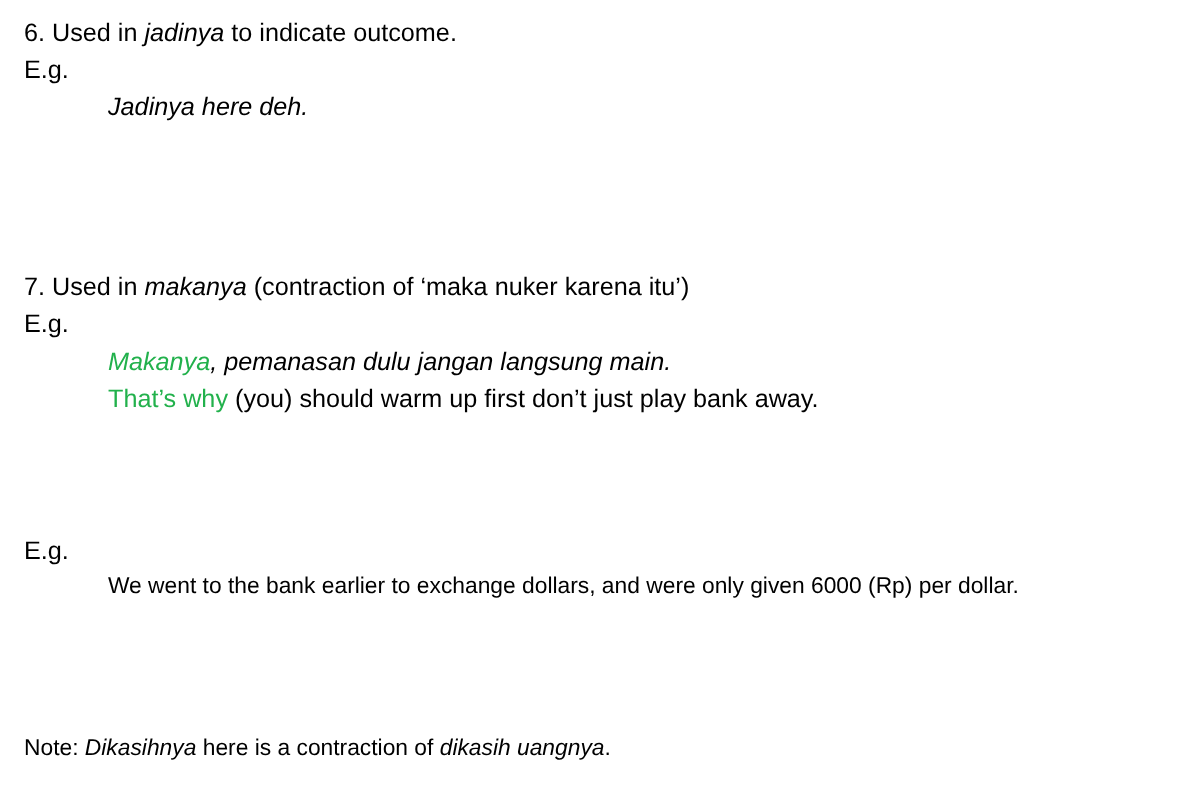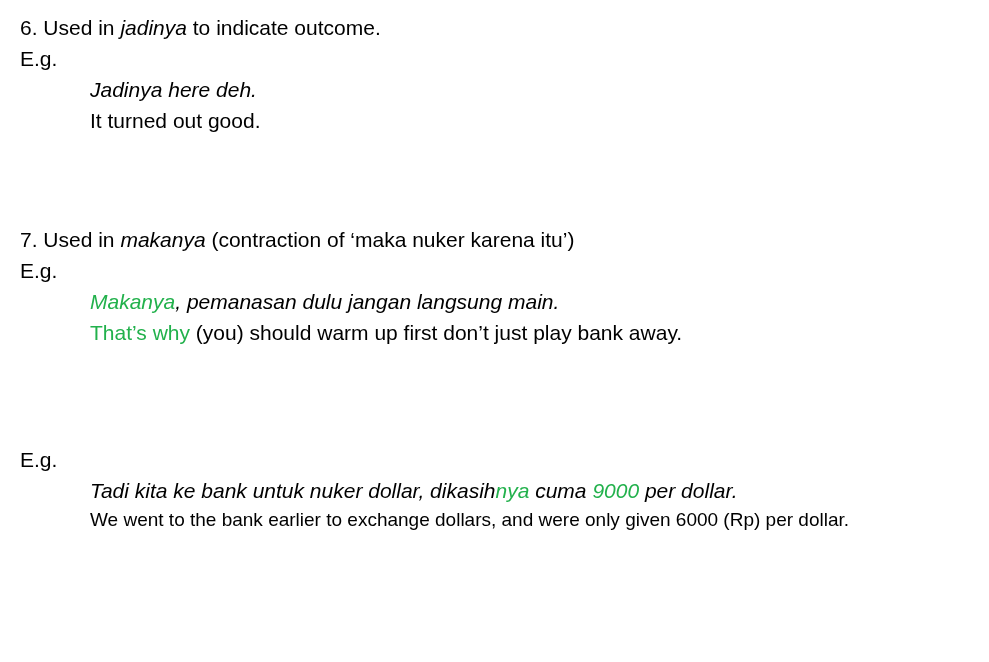--- a/index.html
+++ b/index.html
@@ -53,30 +53,31 @@
 </style>
 </head>
 <body>
 
 <div class="page">
 
   <div class="block" id="sec6">
     <div class="line"><span>6.</span><span> Used in </span><span class="ital">jadinya</span><span> to indicate outcome.</span></div>
     <div class="line">E.g.</div>
     <div class="line indent ital">Jadinya here deh.</div>
-    <div class="line indent">It turned out good.</div>
   </div>
 
   <div class="block" id="sec7">
     <div class="line"><span>7.</span><span> Used in </span><span class="ital">makanya</span><span> (contraction of ‘maka nuker karena itu’)</span></div>
     <div class="line">E.g.</div>
     <div class="line indent ital"><span class="green">Makanya</span><span>, pemanasan dulu jangan langsung main.</span></div>
     <div class="line indent"><span class="green">That’s why</span><span> (you) should warm up first don’t just play bank away.</span></div>
   </div>
 
   <div class="block" id="sec8">
     <div class="line">E.g.</div>
-    <div class="line indent ital"><span>Tadi kita ke bank untuk nuker dollar, dikasih</span><span class="green">nya</span><span> cuma </span><span class="green">9000</span><span> per dollar.</span></div>
     <div class="line indent note">We went to the bank earlier to exchange dollars, and were only given 6000 (Rp) per dollar.</div>
   </div>
 
+  <div class="block" id="note-line">
+    <div class="line note"><span>Note: </span><span class="ital">Dikasihnya</span><span> here is a contraction of </span><span class="ital">dikasih uangnya</span><span>.</span></div>
+  </div>
 
 </div>
 
 </body></html>

